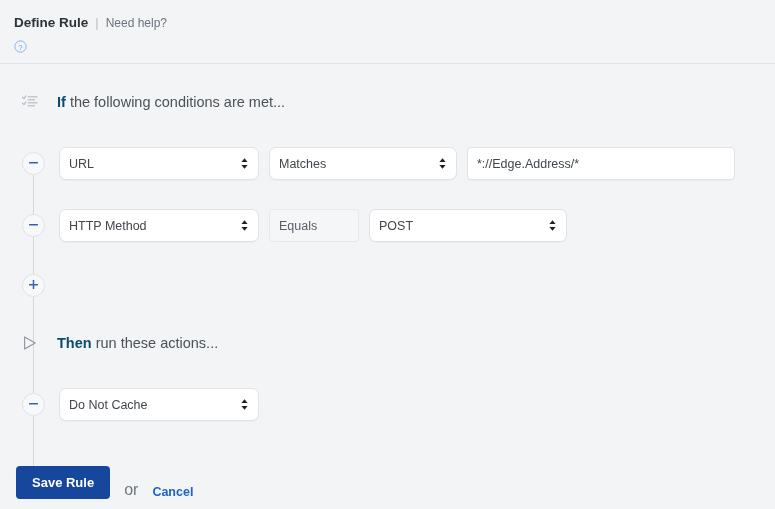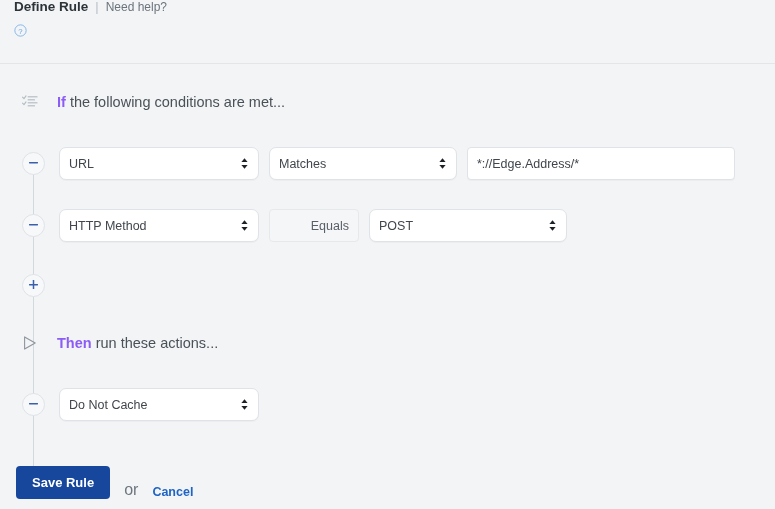--- a/index.html
+++ b/index.html
@@ -12,21 +12,21 @@
     background: #f2f4f6;
     font-family: "Liberation Sans", sans-serif;
     font-size: 13px;
     color: #3c4349;
     overflow: hidden;
     position: relative;
   }
 
   
   .header {
-    padding: 0 0 0 14px;
+    padding: 16px 0 0 14px;
     height: 64px;
     box-sizing: border-box;
     border-bottom: 1px solid #e3e6e9;
   }
   .header-title-row {
     display: flex;
     align-items: baseline;
     line-height: 1;
     margin-bottom: 10px;
   }
@@ -101,21 +101,21 @@
     flex: 0 0 16px;
     margin-right: 19px;
     display: block;
   }
   .section-text {
     font-size: 14.5px;
     color: #4a5157;
   }
   .section-text b {
     font-weight: bold;
-    color: #8b5cf6;
+    color: #0c4a6e;
   }
 
   .row {
     display: flex;
     align-items: center;
     padding-left: 22px;
     position: relative;
     z-index: 2;
   }
   .row-btn {
@@ -175,21 +175,21 @@
     width: 9px;
     height: 13px;
     flex: 0 0 9px;
     margin-left: 8px;
     display: block;
   }
 
   .w-select-1 { width: 200px; }
   .w-select-2 { width: 188px; }
   .w-value    { width: 268px; margin-right: 0; }
-  .w-equals   { width: 90px; justify-content: flex-end; }
+  .w-equals   { width: 90px; }
   .w-post     { width: 198px; margin-right: 0; }
   .w-action   { width: 200px; margin-right: 0; }
 
   .spacer-cond { height: 29px; }
   .spacer-add  { height: 32px; }
 
   
   .footer {
     position: absolute;
     left: 0;

